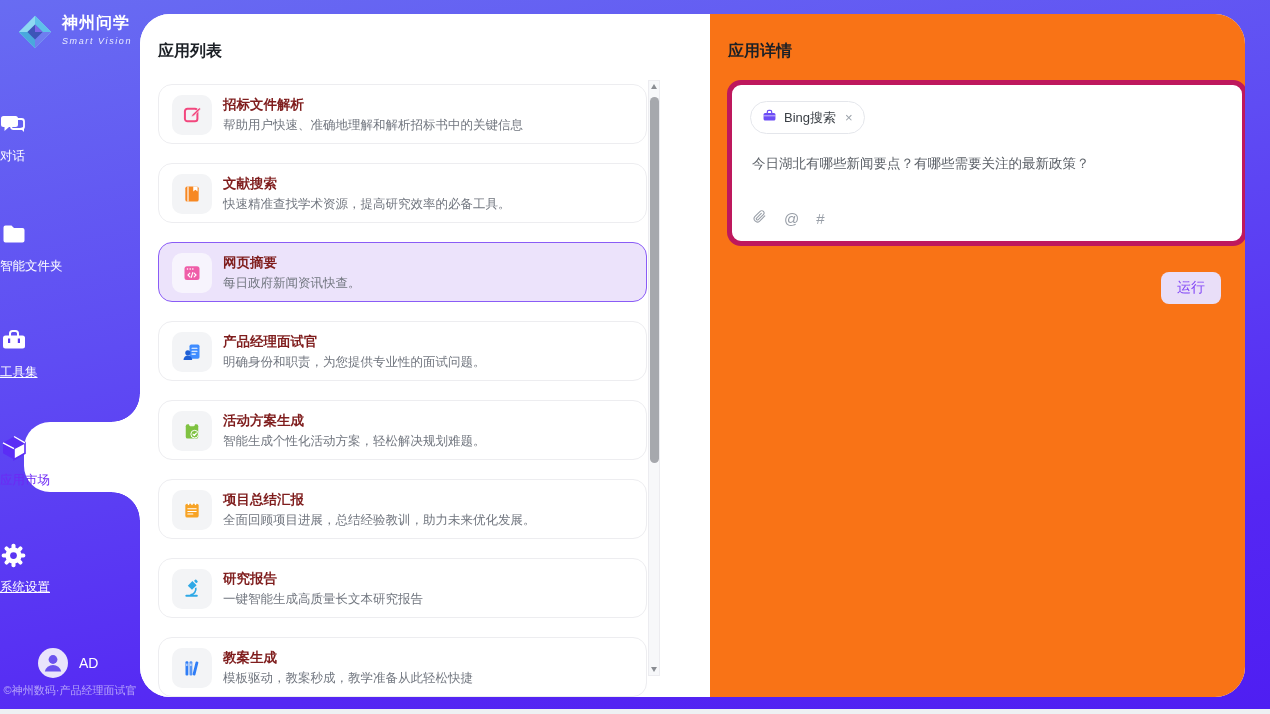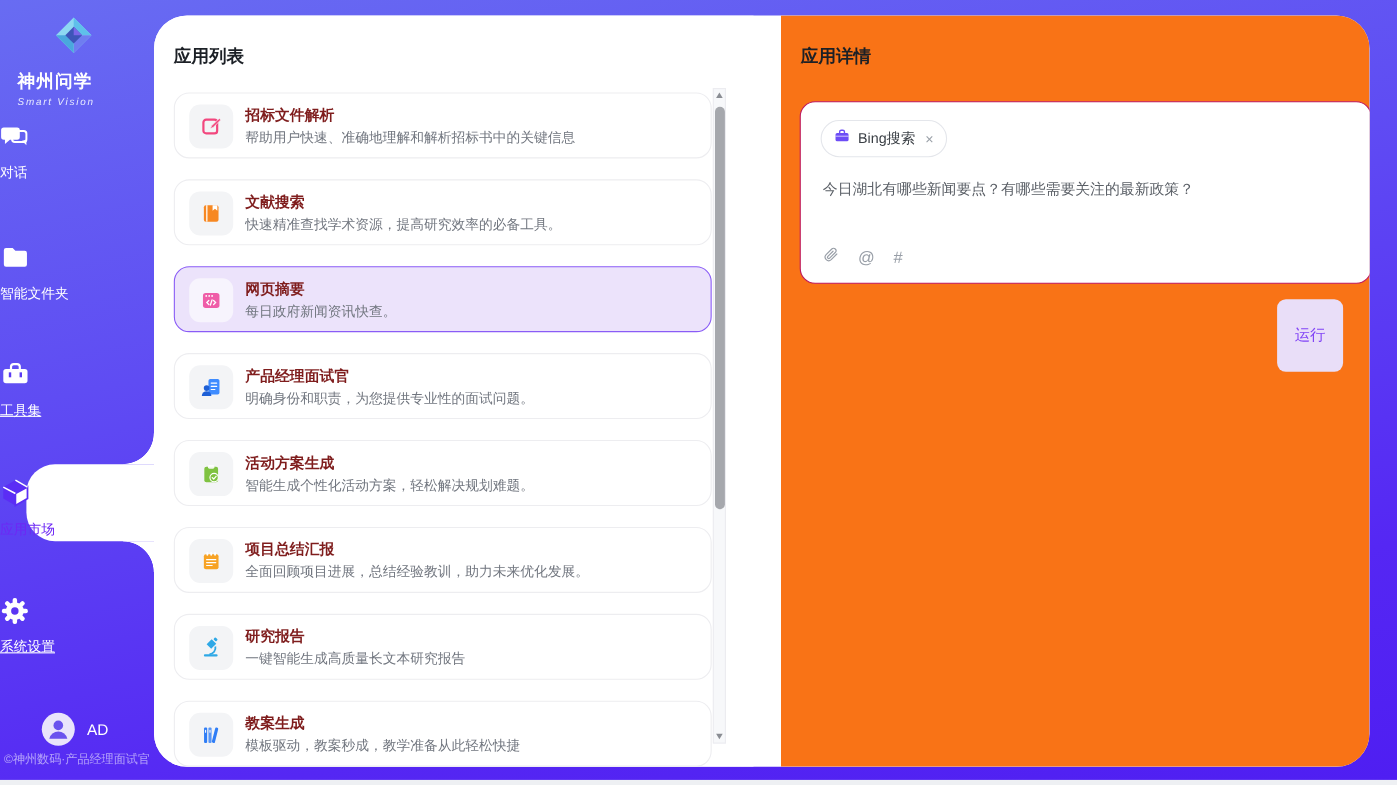--- a/index.html
+++ b/index.html
@@ -2,21 +2,21 @@
 <html><head>
 <meta charset="utf-8">
 <style>
   * { margin:0; padding:0; box-sizing:border-box; }
   html,body { width:1270px; height:714px; overflow:hidden; font-family:"Liberation Sans", sans-serif; background:#eef0f3; }
   .frame { position:absolute; left:0; top:0; width:1270px; height:709px;
            background:linear-gradient(168deg,#686cf2 0%, #5f4cf3 38%, #5527f3 78%, #4f1ef2 100%); }
 
   
   .sidebar { position:absolute; left:0; top:0; width:140px; height:709px; }
-  .logo { position:absolute; left:16px; top:13px; display:flex; align-items:flex-end; gap:8px;flex-direction:column; }
+  .logo { position:absolute; left:16px; top:13px; display:flex; align-items:flex-start; gap:8px; }
   .logo-text .cn { color:#fff; font-size:16px; font-weight:bold; letter-spacing:1px; }
   .logo-text .en { color:#e8ebff; font-size:9px; letter-spacing:1.6px; margin-top:2px;font-style:italic; }
   .nav-item { position:absolute; left:0; width:138px; text-align:left; cursor:pointer; }
   .nav-item .ico { display:inline-block; height:28px; }
   .nav-item .lbl { margin-top:6px; color:#fff; font-size:12.5px; }
   .nav-item.u .lbl { text-decoration:underline; }
   .nav-item.active .lbl { color:#6d28f5; }
 
   .tab-notch { position:absolute; left:24px; top:422px; width:116px; height:70px; background:#fff; border-radius:26px 0 0 26px; }
   .tab-notch::before { content:''; position:absolute; right:0; top:-28px; width:28px; height:28px;
@@ -48,28 +48,28 @@
   .sbar { position:absolute; left:508px; top:66px; width:12px; height:596px; background:#f7f8fa; border:1px solid #ececf0; }
   .sb-btn { position:absolute; left:0; width:10px; height:12px; cursor:pointer; }
   .sb-btn.up { top:0; }
   .sb-btn.down { bottom:0; }
   .sb-btn.up::after, .sb-btn.down::after { content:''; position:absolute; left:2px; }
   .sb-btn.up::after { top:3px; border-left:3px solid transparent; border-right:3px solid transparent; border-bottom:5px solid #8a8d93; }
   .sb-btn.down::after { bottom:3px; border-left:3px solid transparent; border-right:3px solid transparent; border-top:5px solid #8a8d93; }
   .sb-thumb { position:absolute; left:0.5px; top:16px; width:9px; height:366px; background:#a6a8ad; border-radius:5px; cursor:pointer; }
 
   
-  .composer { position:absolute; left:17px; top:78px; width:520px; height:166px; background:#fff; border:1px solid #be185d; border-radius:14px; }
+  .composer { position:absolute; left:17px; top:66px; width:520px; height:166px; background:#fff; border:5px solid #be185d; border-radius:14px; }
   .chip { position:absolute; left:18px; top:16px; display:inline-flex; align-items:center; gap:7px; padding:6px 11px; border:1px solid #e4e6eb; border-radius:17px; background:#fff; cursor:pointer; }
   .chip .chip-label { font-size:13px; color:#3a3f45; }
   .chip .chip-close { font-size:13px; color:#9aa0a8; margin-left:2px; cursor:pointer; }
   .query { position:absolute; left:20px; top:70px; width:480px; font-size:13.5px; color:#5a5f66; }
   .composer-tools { position:absolute; left:20px; bottom:12px; display:flex; align-items:center; gap:17px; color:#989ea7; }
   .composer-tools .glyph { font-size:15px; cursor:pointer; }
-  .run-btn { position:absolute; right:24px; top:258px; background:#e9def8; color:#8245f6; font-size:14px; padding:24px 16px; border-radius:8px; border:none; cursor:pointer; font-family:inherit; }
+  .run-btn { position:absolute; right:24px; top:258px; background:#e9def8; color:#8245f6; font-size:14px; padding:7px 16px; border-radius:8px; border:none; cursor:pointer; font-family:inherit; }
 </style>
 </head>
 <body>
 
 <div class="frame"></div>
 
 <div class="sidebar">
   <div class="tab-notch"></div>
 
   <div class="logo">

